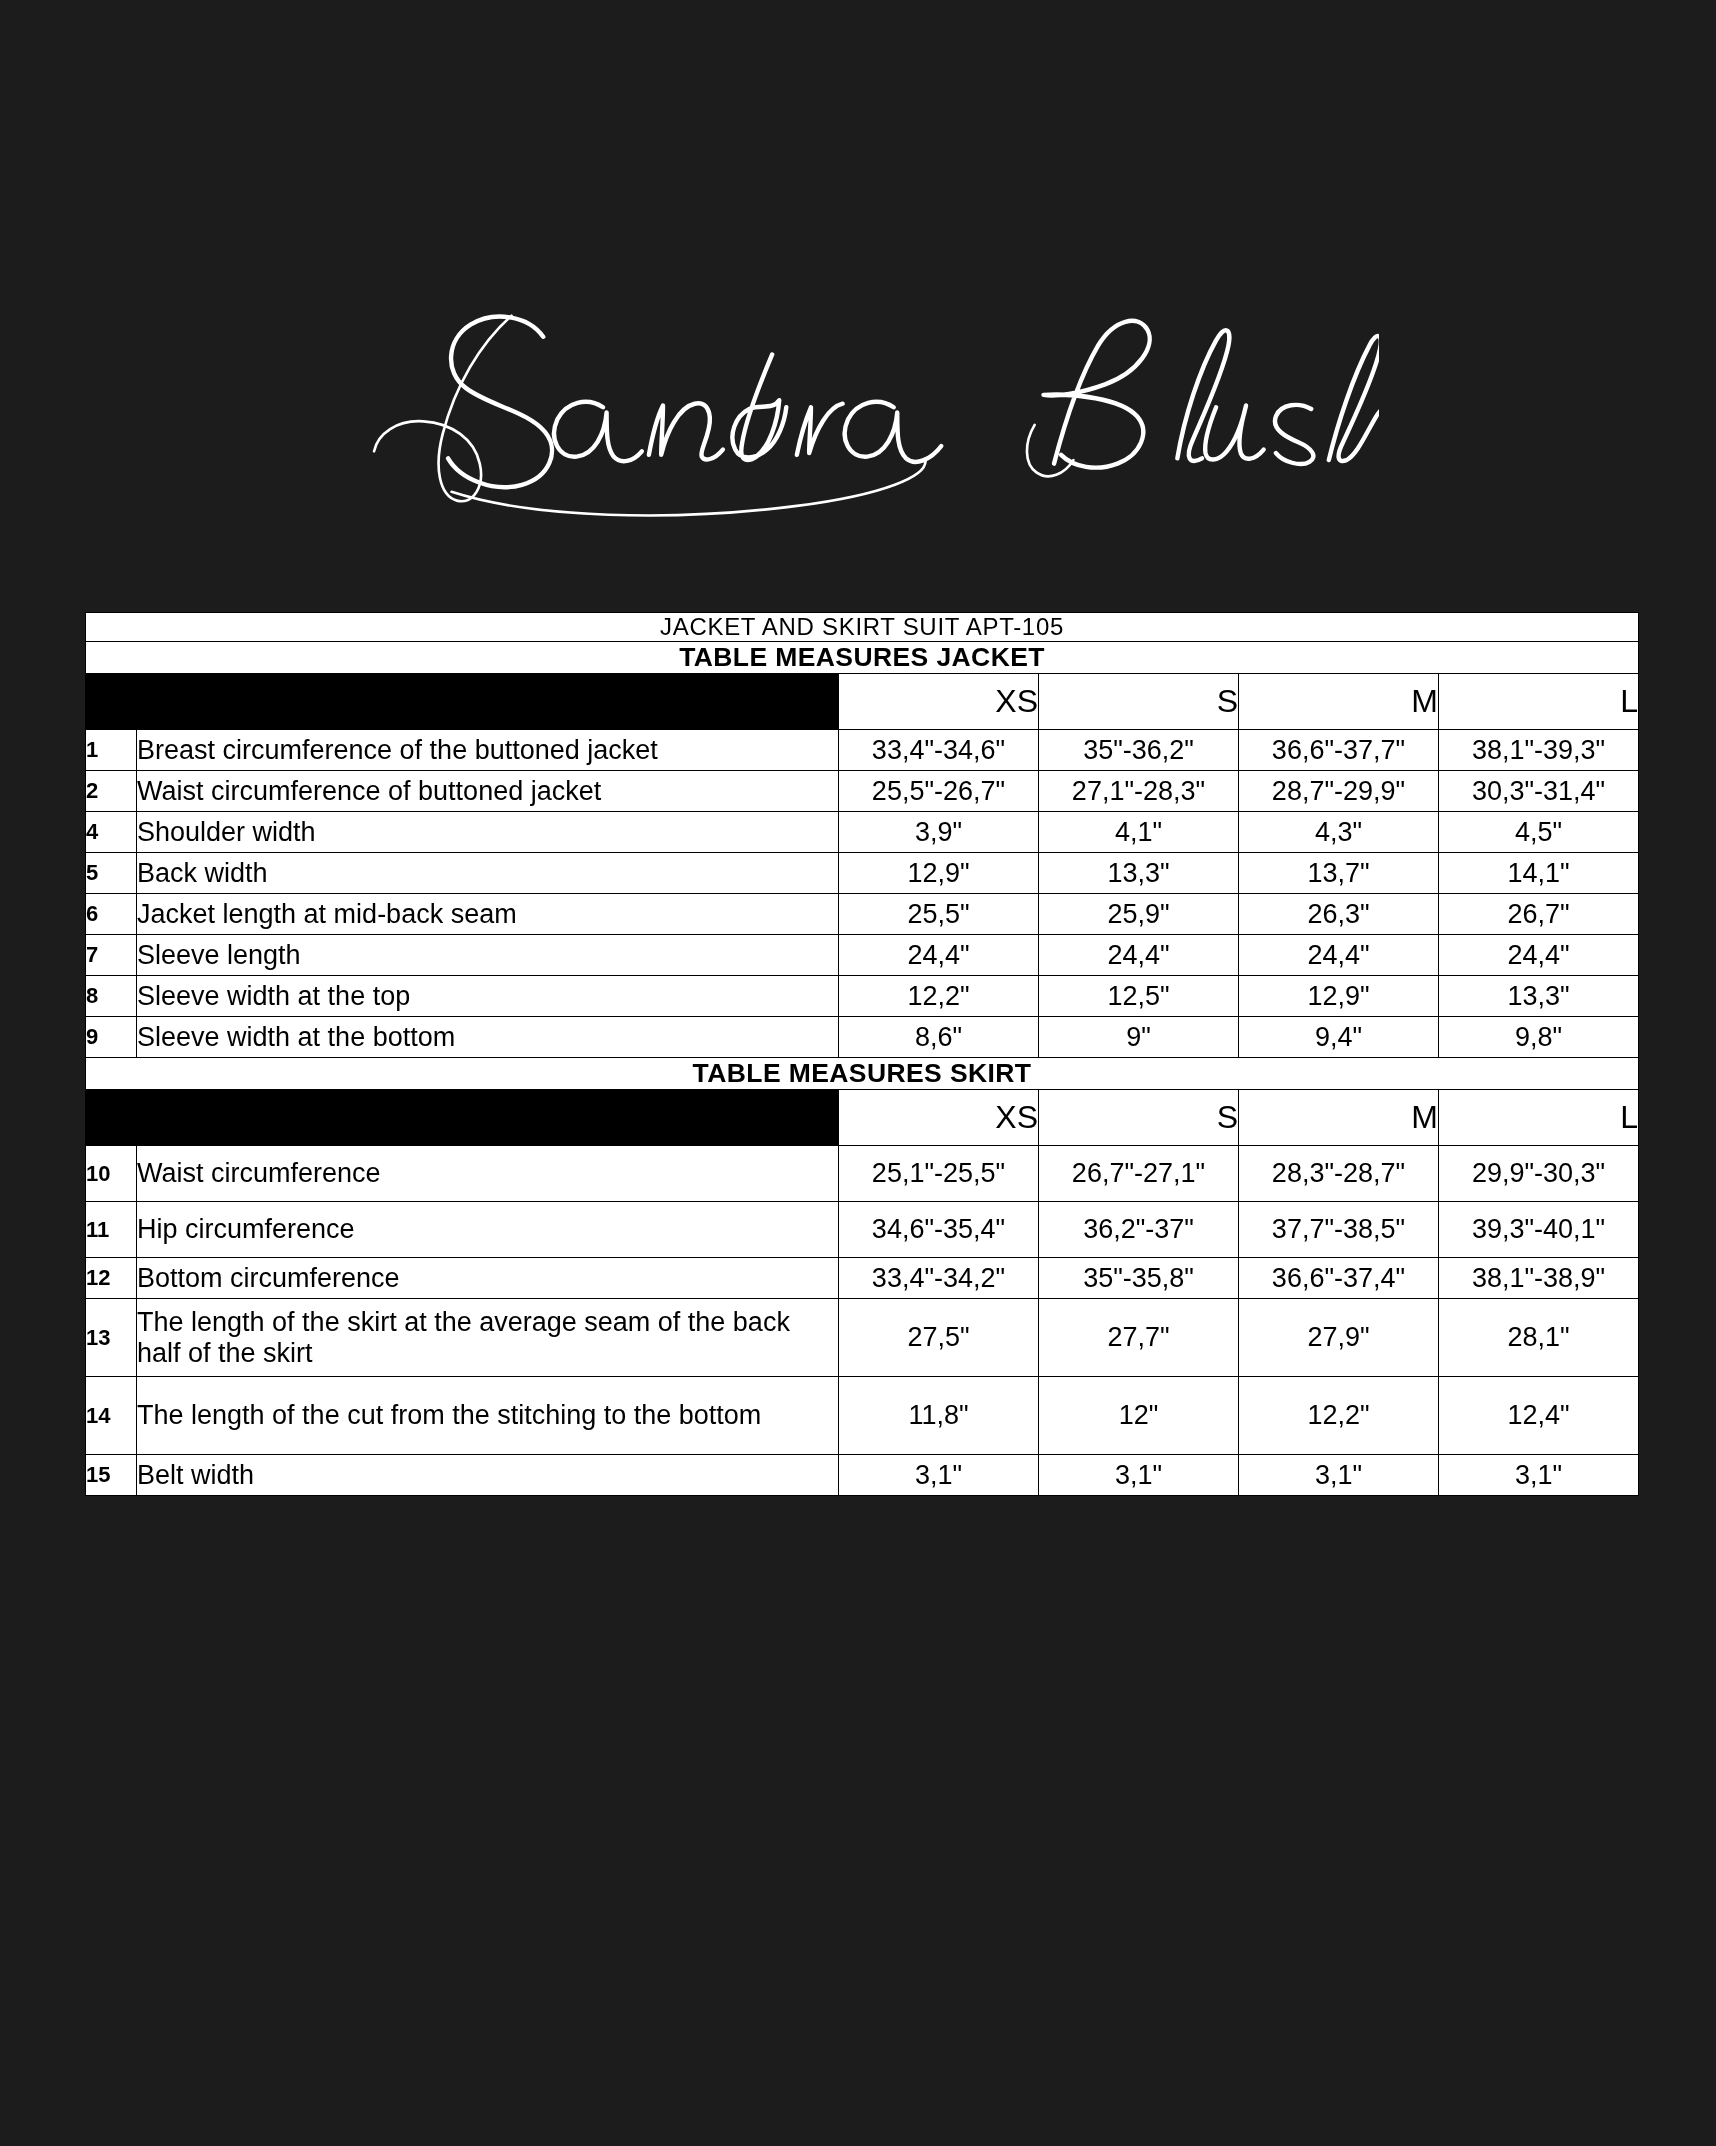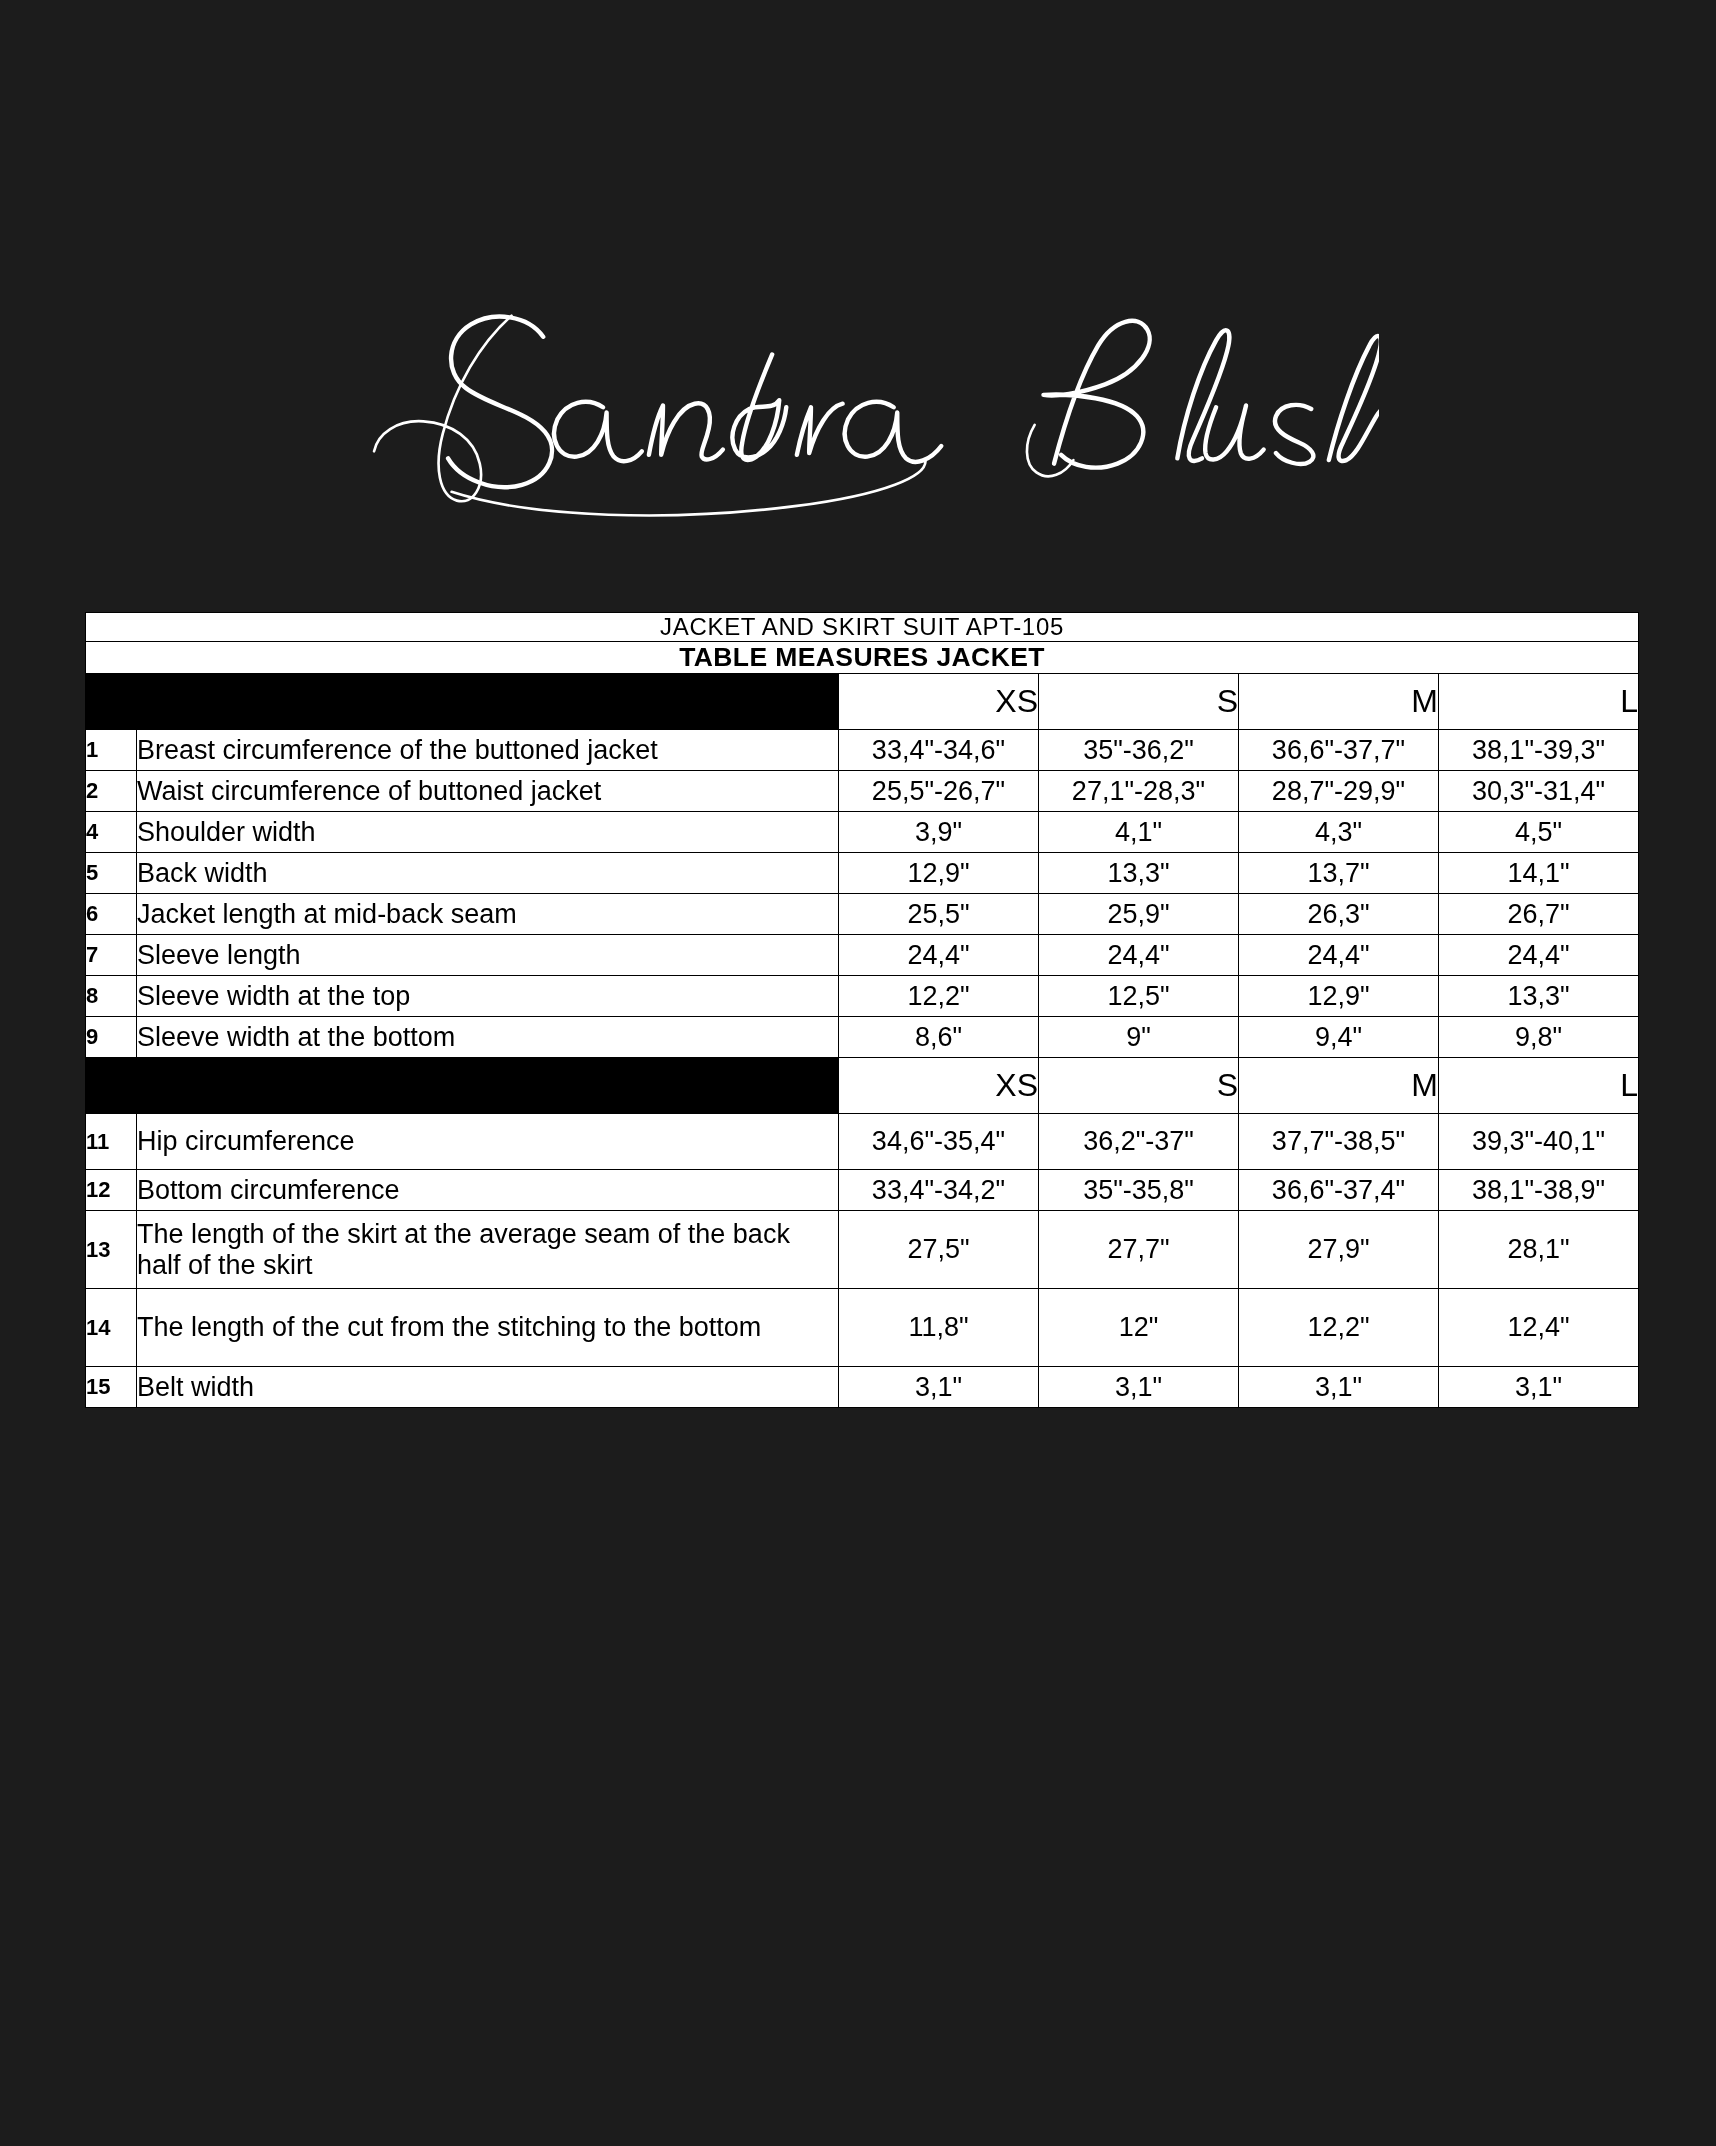--- a/index.html
+++ b/index.html
@@ -265,31 +265,42 @@
         </tr>
         <tr class="data-row">
           <td class="num">9</td>
           <td class="desc">Sleeve width at the bottom</td>
           <td class="val">8,6"</td>
           <td class="val">9"</td>
           <td class="val">9,4"</td>
           <td class="val">9,8"</td>
         </tr>
 
+        <tr class="section-row skirt">
+          <td colspan="6">TABLE MEASURES SKIRT</td>
+        </tr>
 
         <tr class="head-row">
           <td class="blank-num"></td>
           <td class="blank-desc"></td>
           <td>XS</td>
           <td>S</td>
           <td>M</td>
           <td>L</td>
         </tr>
 
         <tr class="data-row mid">
+          <td class="num">10</td>
+          <td class="desc">Waist circumference</td>
+          <td class="val">25,1"-25,5"</td>
+          <td class="val">26,7"-27,1"</td>
+          <td class="val">28,3"-28,7"</td>
+          <td class="val">29,9"-30,3"</td>
+        </tr>
+        <tr class="data-row mid">
           <td class="num">11</td>
           <td class="desc">Hip circumference</td>
           <td class="val">34,6"-35,4"</td>
           <td class="val">36,2"-37"</td>
           <td class="val">37,7"-38,5"</td>
           <td class="val">39,3"-40,1"</td>
         </tr>
         <tr class="data-row">
           <td class="num">12</td>
           <td class="desc">Bottom circumference</td>

